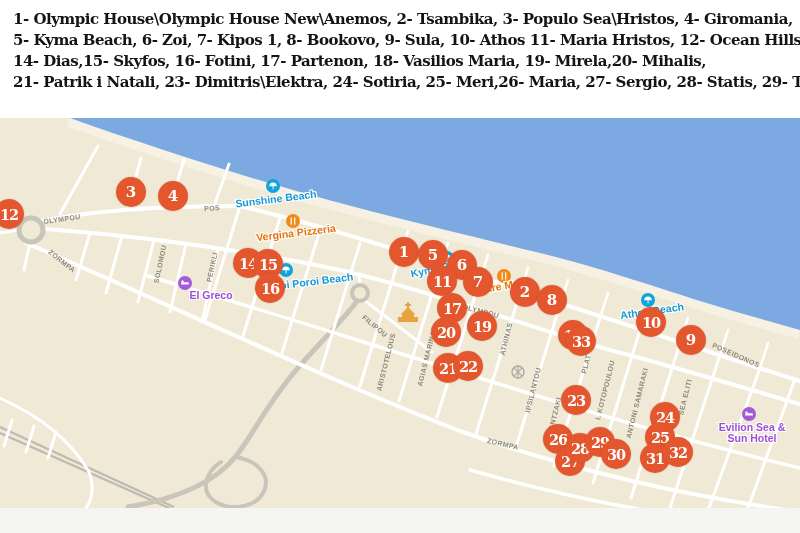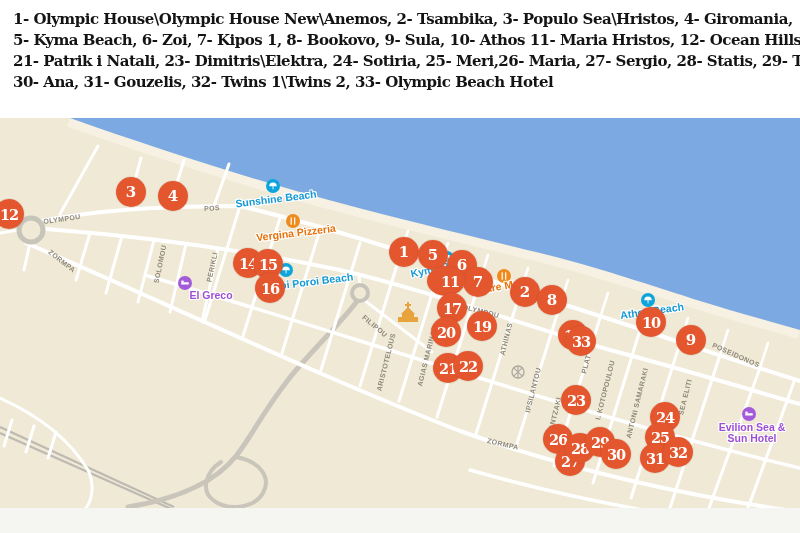--- a/index.html
+++ b/index.html
@@ -28,22 +28,22 @@
   .strip{position:absolute;left:0;top:508px;width:800px;height:25px;background:#F5F5F2;}
 </style>
 </head>
 <body>
 
 <div class="stage">
 
   <div class="legend">
     <div class="legend-line">1- Olympic House\Olympic House New\Anemos, 2- Tsambika, 3- Populo Sea\Hristos, 4- Giromania,</div>
     <div class="legend-line">5- Kyma Beach, 6- Zoi, 7- Kipos 1, 8- Bookovo, 9- Sula, 10- Athos 11- Maria Hristos, 12- Ocean Hills,</div>
+    <div class="legend-line">14- Dias,15- Skyfos, 16- Fotini, 17- Partenon, 18- Vasilios Maria, 19- Mirela,20- Mihalis,</div>
     <div class="legend-line">21- Patrik i Natali, 23- Dimitris\Elektra, 24- Sotiria, 25- Meri,26- Maria, 27- Sergio, 28- Statis, 29- Tuli,</div>
-    <div class="legend-line">30- Ana, 31- Gouzelis, 32- Twins 1\Twins 2, 33- Olympic Beach Hotel</div>
   </div>
 
   <div class="map" id="map">
     <svg class="base" id="roads-svg" width="800" height="390" viewBox="0 118 800 390">
 
       <rect id="sand" x="0" y="118" width="800" height="390" fill="#EFE9D6"></rect>
 
       <path id="shore-band" d="M70,118 C160,150 270,185 340,203 C400,219 470,236 540,253 C610,270 680,296 740,313 L800,330" stroke="#F6F1E2" stroke-width="18" fill="none"></path>
 
       <path id="sea" d="M70,118 L800,118 L800,330 L740,313 C680,296 610,270 540,253 C470,236 400,219 340,203 C270,185 160,150 70,118 Z" fill="#7DA9E2"></path>
@@ -165,21 +165,21 @@
         <div class="marker" style="left: 389px; top: 119px; background: rgb(228, 87, 46); color: rgb(255, 255, 255);">1</div>
         <div class="marker" style="left: 510px; top: 159px; background: rgb(228, 87, 46); color: rgb(255, 255, 255);">2</div>
         <div class="marker" style="left: 116px; top: 59px; background: rgb(228, 87, 46); color: rgb(255, 255, 255);">3</div>
         <div class="marker" style="left: 158px; top: 63px; background: rgb(228, 87, 46); color: rgb(255, 255, 255);">4</div>
         <div class="marker" style="left: 418px; top: 122px; background: rgb(228, 87, 46); color: rgb(255, 255, 255);">5</div>
         <div class="marker" style="left: 447px; top: 132px; background: rgb(228, 87, 46); color: rgb(255, 255, 255);">6</div>
         <div class="marker" style="left: 463px; top: 149px; background: rgb(228, 87, 46); color: rgb(255, 255, 255);">7</div>
         <div class="marker" style="left: 537px; top: 167px; background: rgb(228, 87, 46); color: rgb(255, 255, 255);">8</div>
         <div class="marker" style="left: 676px; top: 207px; background: rgb(228, 87, 46); color: rgb(255, 255, 255);">9</div>
         <div class="marker two" style="left: 636px; top: 189px; background: rgb(228, 87, 46); color: rgb(255, 255, 255);">10</div>
-        <div class="marker two" style="left: 427px; top: 148px; background: rgb(228, 87, 46); color: rgb(255, 255, 255); padding-left: 8px;">11</div>
+        <div class="marker two" style="left: 427px; top: 148px; background: rgb(228, 87, 46); color: rgb(255, 255, 255);">11</div>
         <div class="marker two" style="left: -6px; top: 81px; background: rgb(228, 87, 46); color: rgb(255, 255, 255);">12</div>
         <div class="marker two" style="left: 233px; top: 130px; background: rgb(228, 87, 46); color: rgb(255, 255, 255);">14</div>
         <div class="marker two" style="left: 253px; top: 131px; background: rgb(228, 87, 46); color: rgb(255, 255, 255);">15</div>
         <div class="marker two" style="left: 255px; top: 155px; background: rgb(228, 87, 46); color: rgb(255, 255, 255);">16</div>
         <div class="marker two" style="left: 437px; top: 175px; background: rgb(228, 87, 46); color: rgb(255, 255, 255);">17</div>
         <div class="marker two" style="left: 558px; top: 202px; background: rgb(228, 87, 46); color: rgb(255, 255, 255);">18</div>
         <div class="marker two" style="left: 467px; top: 193px; background: rgb(228, 87, 46); color: rgb(255, 255, 255);">19</div>
         <div class="marker two" style="left: 431px; top: 199px; background: rgb(228, 87, 46); color: rgb(255, 255, 255);">20</div>
         <div class="marker two" style="left: 433px; top: 235px; background: rgb(228, 87, 46); color: rgb(255, 255, 255);">21</div>
         <div class="marker two" style="left: 453px; top: 233px; background: rgb(228, 87, 46); color: rgb(255, 255, 255);">22</div>

